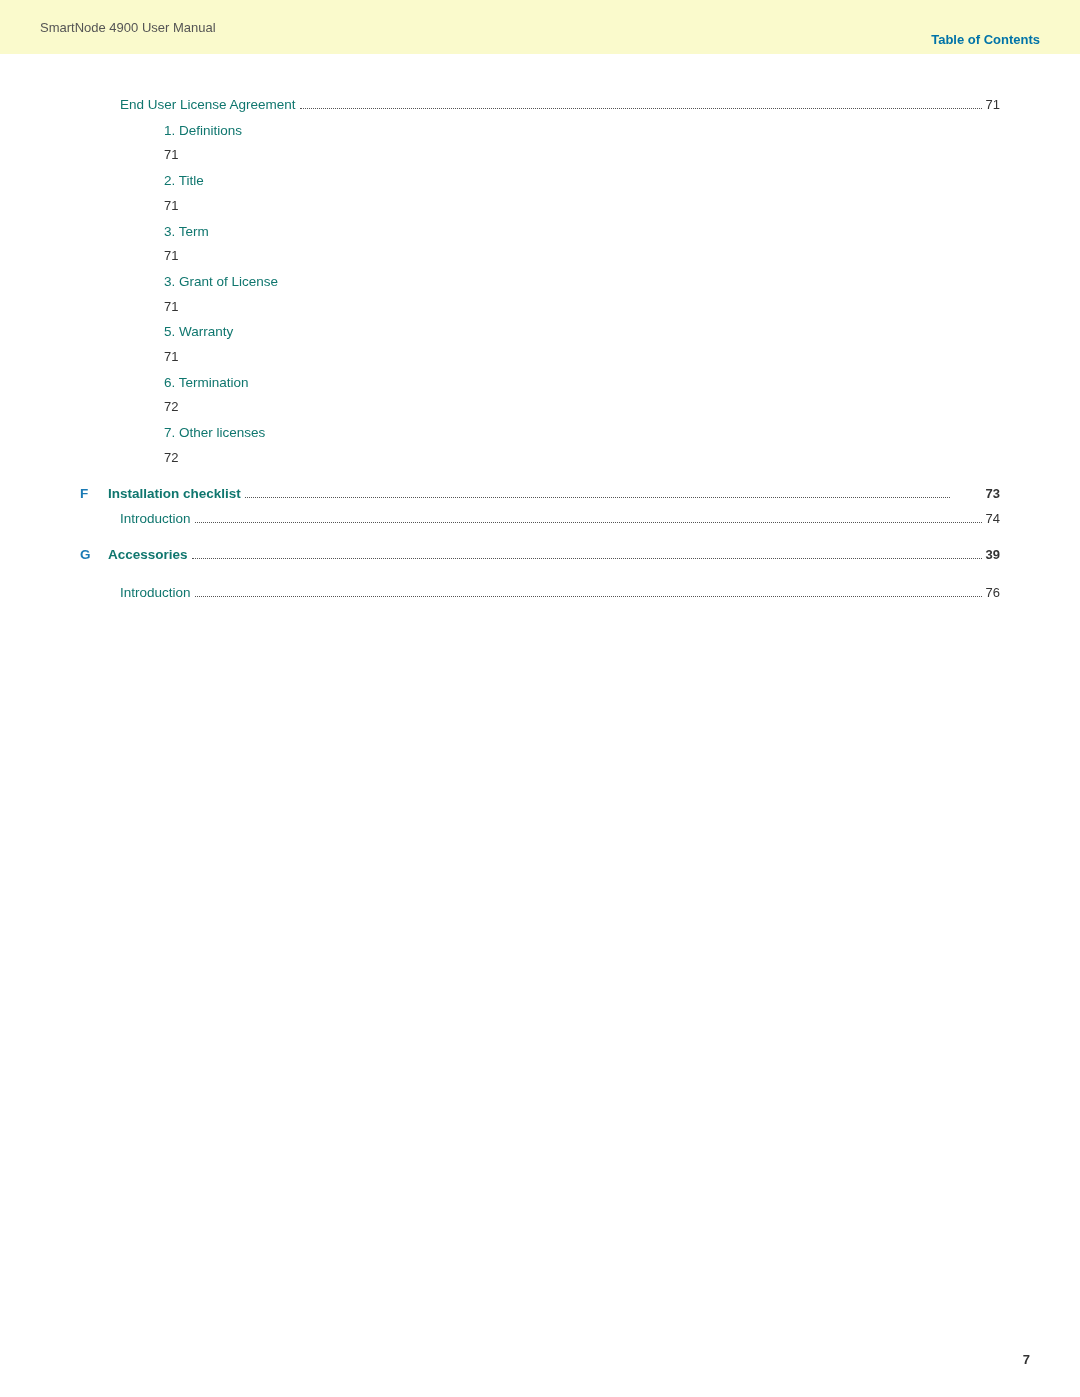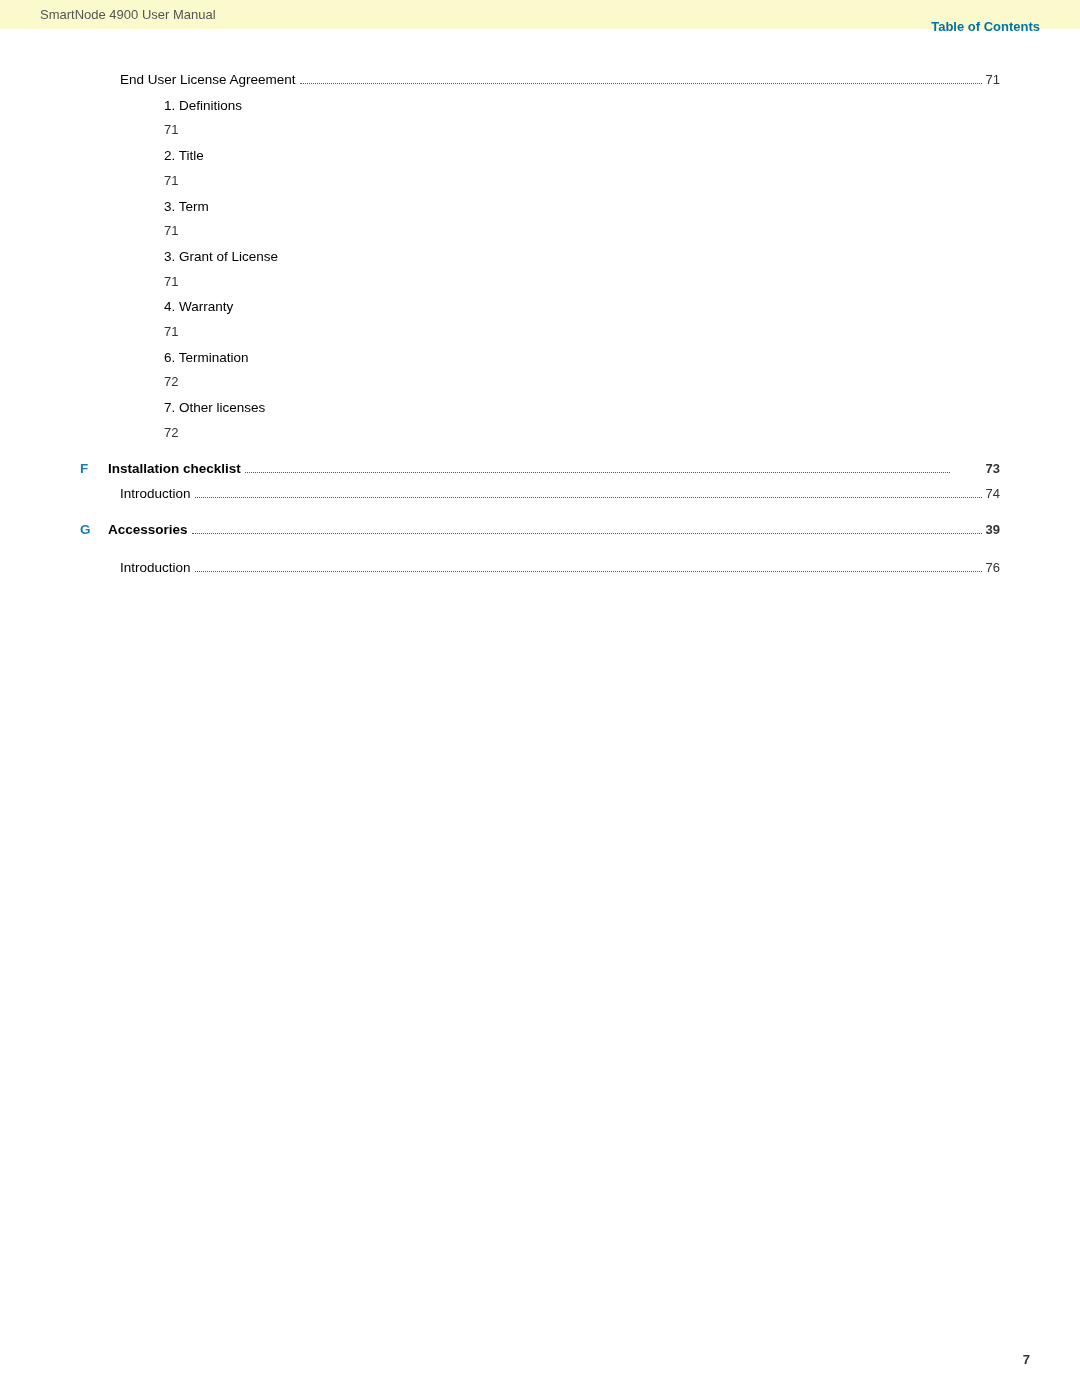--- a/index.html
+++ b/index.html
@@ -18,21 +18,21 @@
       position: relative;
     }
 
     .page-header {
       background-color: #fafacc;
       padding: 10px 40px;
       display: flex;
       justify-content: space-between;
       align-items: center;
       border-bottom: none;
-      height: 29px;
+      height: 54px;
     }
 
     .header-title {
       font-size: 13px;
       color: #555;
       font-weight: normal;
     }
 
     .header-toc {
       font-size: 13px;
@@ -65,21 +65,21 @@
       margin-bottom: 3px;
     }
 
     .toc-entry .page-num {
       white-space: nowrap;
       flex-shrink: 0;
       font-size: 13px;
     }
 
     .link-blue {
-      color: #000000;
+      color: #0f766e;
       text-decoration: none;
     }
 
     .indent-1 {
       padding-left: 40px;
     }
 
     .indent-2 {
       padding-left: 80px;
       flex-direction: column;
@@ -166,21 +166,21 @@
   <div class="toc-entry indent-2">
     <span class="entry-text">
       <a class="link-blue" href="#">3. Grant of License</a>
     </span>
     <span class="dots"></span>
     <span class="page-num">71</span>
   </div>
 
   <div class="toc-entry indent-2">
     <span class="entry-text">
-      <a class="link-blue" href="#">4. Warranty</a>
+      <a class="link-blue" href="#">5. Warranty</a>
     </span>
     <span class="dots"></span>
     <span class="page-num">71</span>
   </div>
 
   <div class="toc-entry indent-2">
     <span class="entry-text">
       <a class="link-blue" href="#">6. Termination</a>
     </span>
     <span class="dots"></span>

